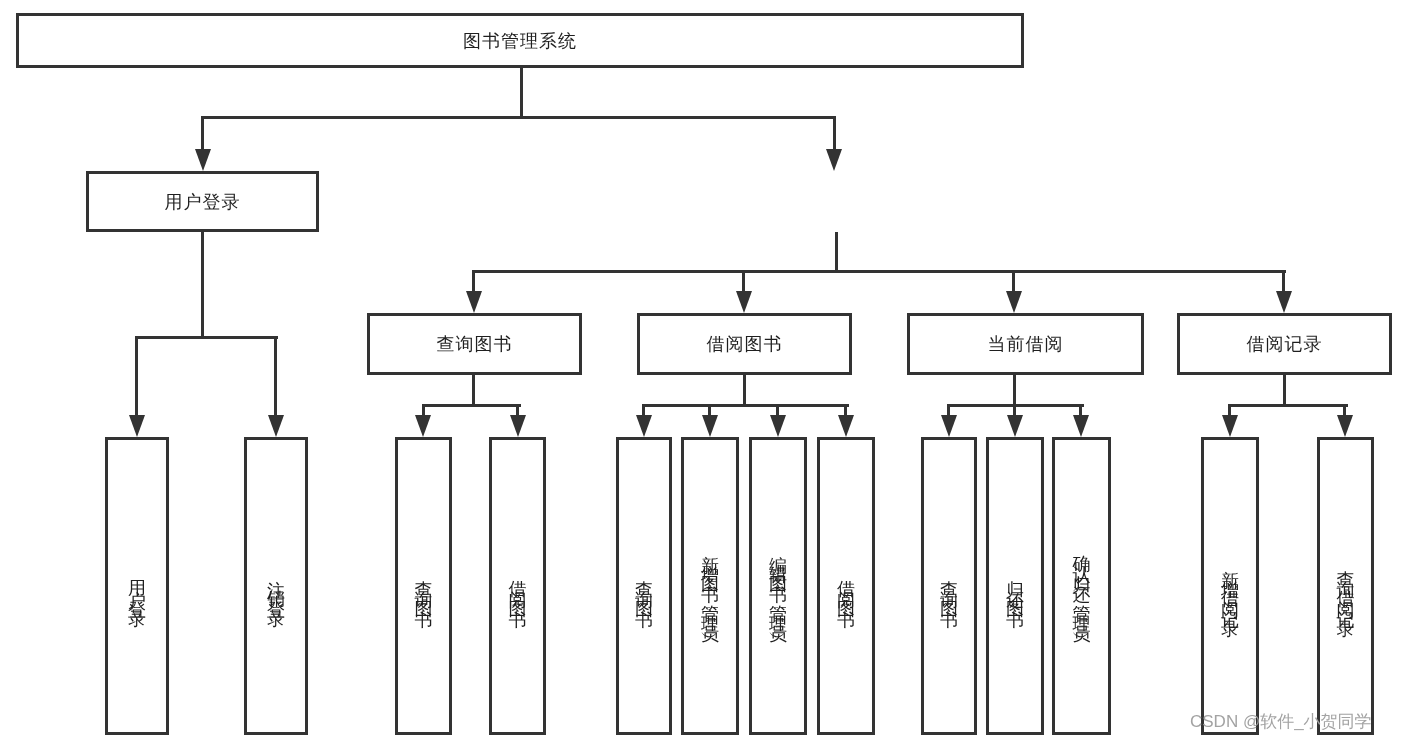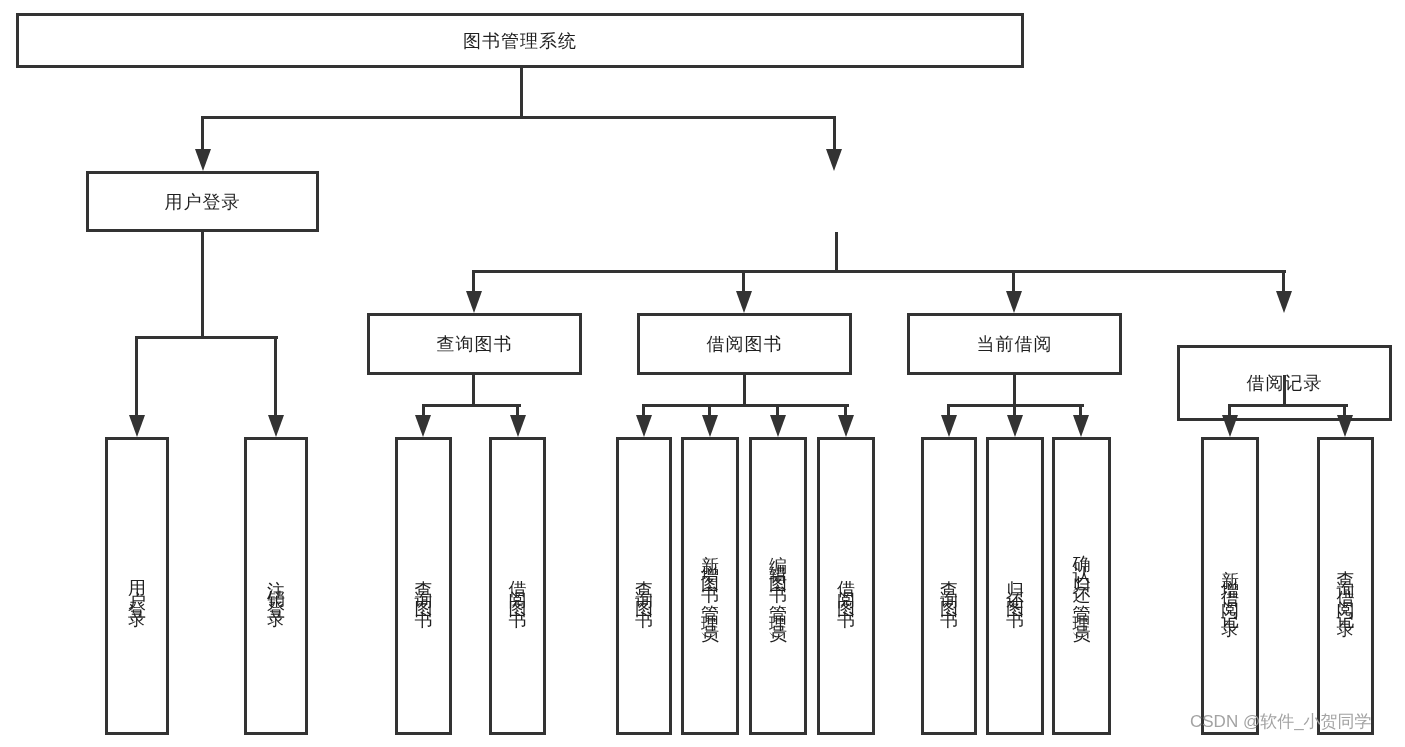--- a/index.html
+++ b/index.html
@@ -103,24 +103,24 @@
     <div class="l" style="left:1278px; top:270px; width:3px; height:24px;"></div>
     <div class="arr" style="left:1272px; top:291px;"></div>
   </div>
 
   <div class="node" style="left:363px; top:313px; width:215px; height:62px;">
     <span class="lbl">查询图书</span>
   </div>
   <div class="node" style="left:633px; top:313px; width:215px; height:62px;">
     <span class="lbl">借阅图书</span>
   </div>
-  <div class="node" style="left:903px; top:313px; width:215px; height:62px;">
+  <div class="node" style="left:903px; top:313px; width:237px; height:62px;">
     <span class="lbl">当前借阅</span>
   </div>
-  <div class="node" style="left:1173px; top:313px; width:215px; height:76px;margin-top:32px;">
+  <div class="node" style="left:1173px; top:313px; width:215px; height:62px;">
     <span class="lbl">借阅记录</span>
   </div>
 
   <div>
     <div class="l" style="left:468px; top:375px; width:3px; height:32px;"></div>
     <div class="l" style="left:418px; top:404px; width:99px; height:3px;"></div>
     <div class="l" style="left:418px; top:404px; width:3px; height:14px;"></div>
     <div class="arr" style="left:411px; top:415px;"></div>
     <div class="l" style="left:512px; top:404px; width:3px; height:14px;"></div>
     <div class="arr" style="left:506px; top:415px;"></div>

